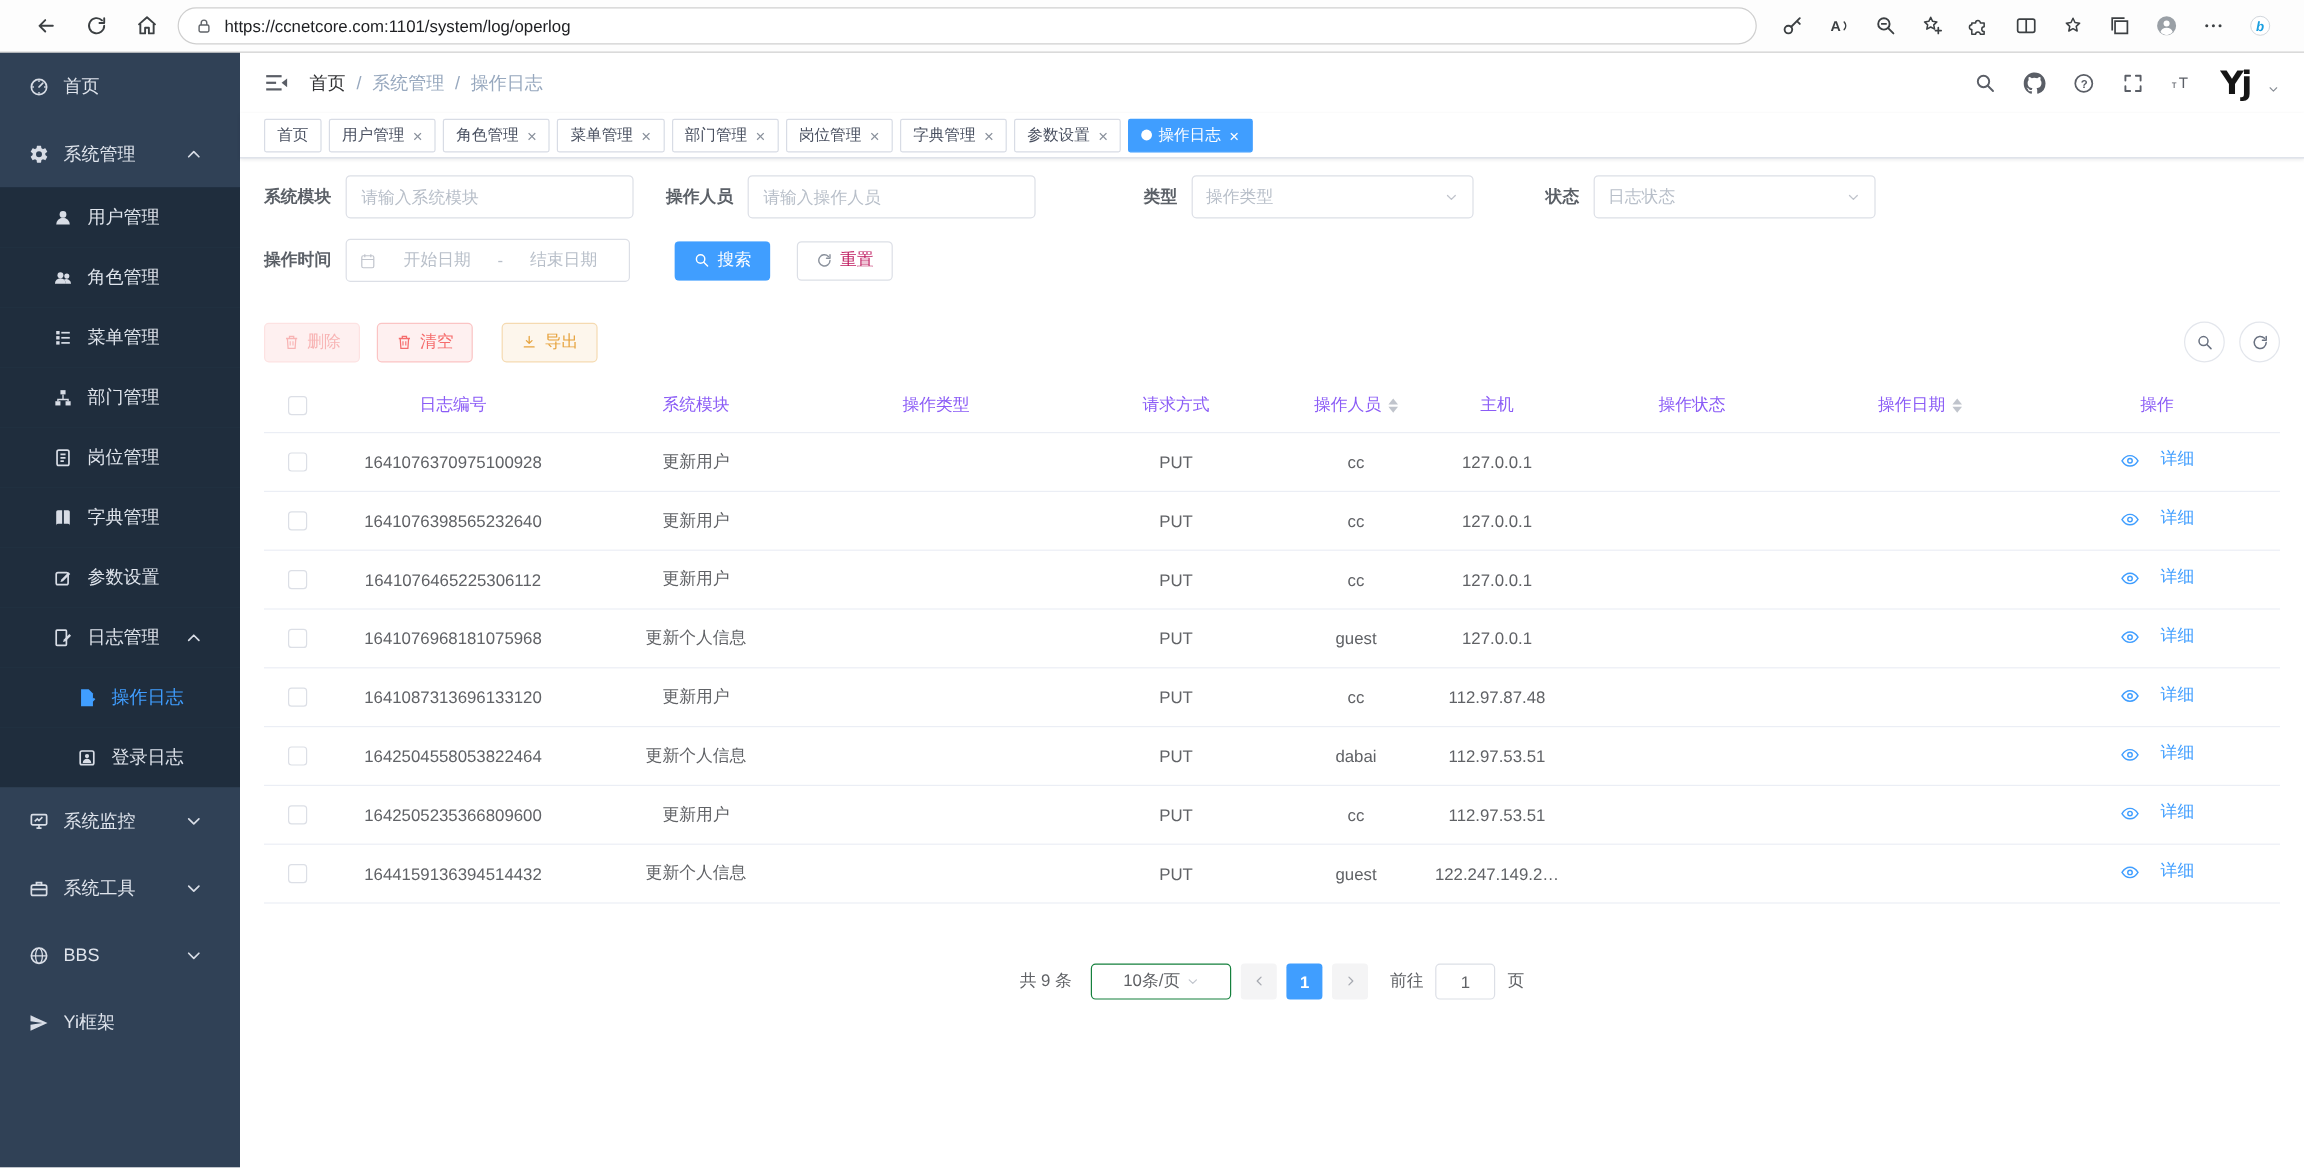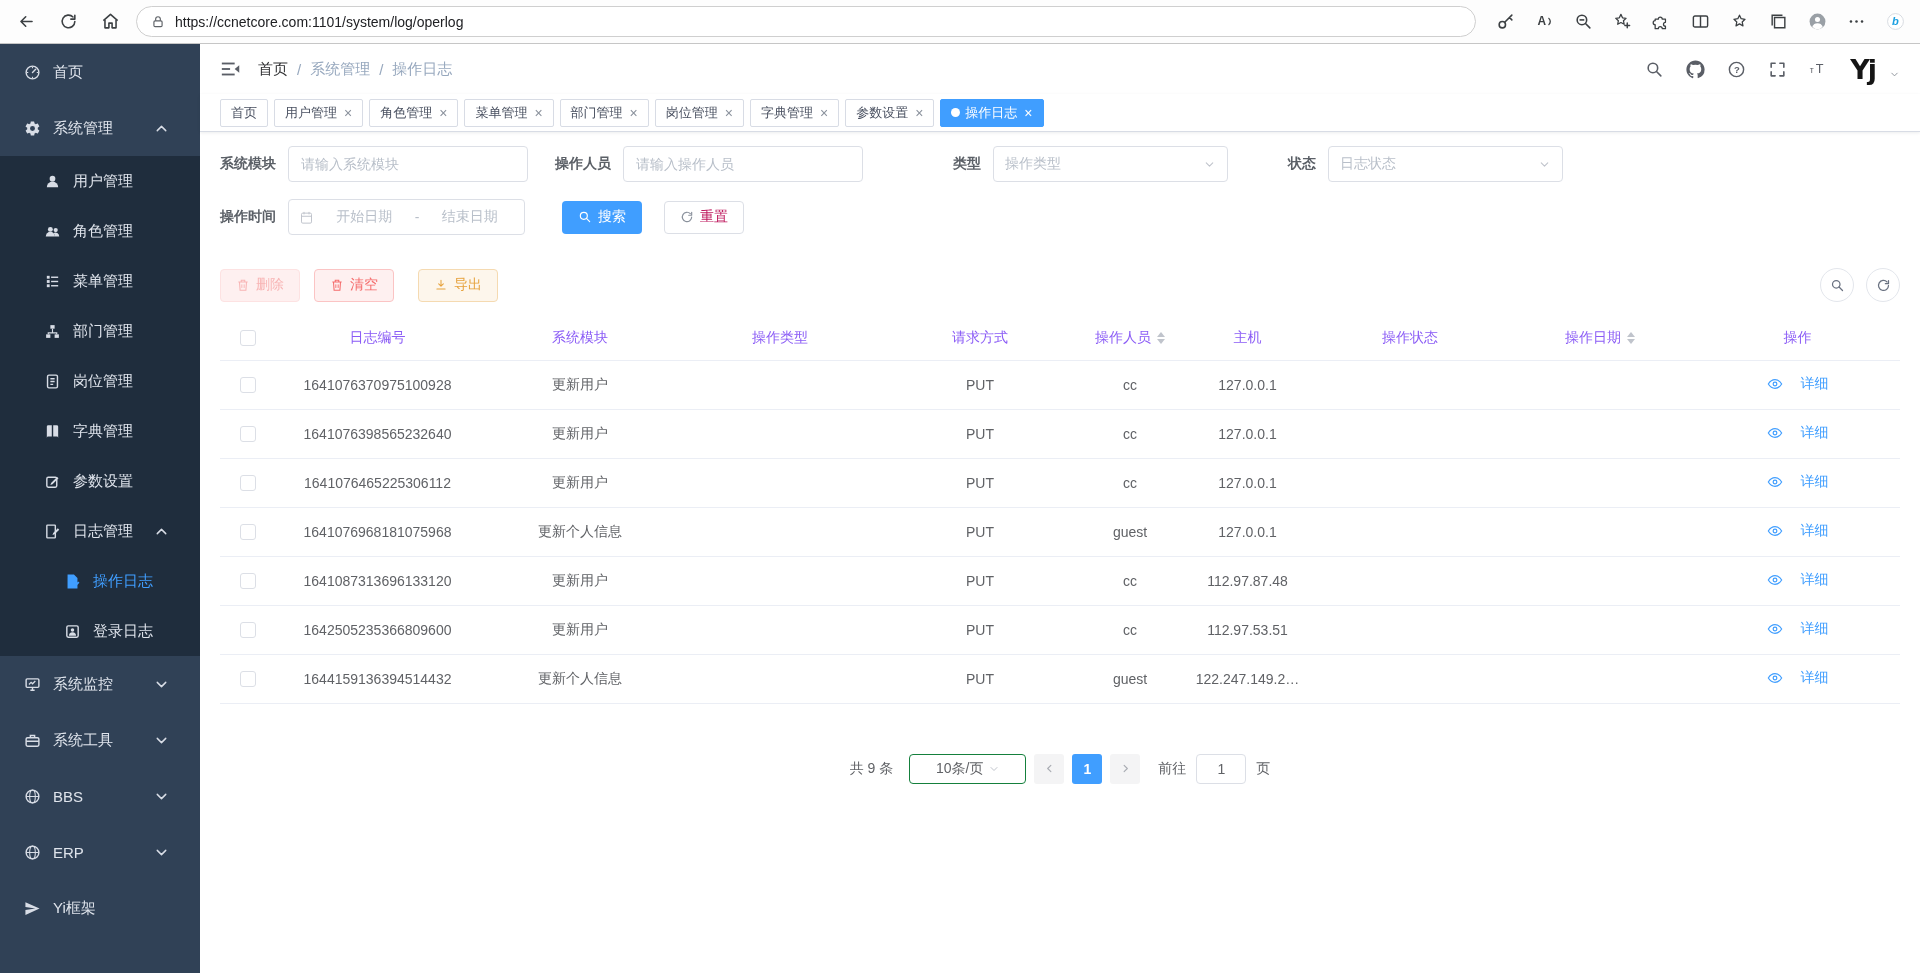--- a/index.html
+++ b/index.html
@@ -1,21 +1,21 @@
 <!DOCTYPE html>
 <html><head>
 <meta charset="utf-8">
 <style>
 *{box-sizing:border-box;margin:0;padding:0}
 html,body{width:1920px;height:973px;overflow:hidden;background:#fff;font-family:"Liberation Sans","DejaVu Sans",sans-serif}
 .ic{display:inline-flex;flex:none}
 .ic svg{width:100%;height:100%;display:block}
 
 
-.browser-bar{height:44px;background:#fdfdfd;border-bottom:1px solid #c6c6c6;display:flex;align-items:center;padding:0 8px}
+.browser-bar{height:44px;background:#fdfdfd;border-bottom:1px solid #c6c6c6;display:flex;align-items:center;padding:0 20px}
 .b-left{display:flex;align-items:center;gap:6px}
 .b-btn{width:36px;height:34px;display:flex;align-items:center;justify-content:center;color:#3c4043;border-radius:6px;cursor:pointer}
 .b-btn .ic{width:19px;height:19px}
 .url-bar{flex:1;height:31px;margin:0 12px 0 8px;border:1px solid #cfcfcf;background:#fff;border-radius:16px;display:flex;align-items:center;padding:0 14px;gap:10px;cursor:text}
 .url-bar .ic{width:14px;height:14px;color:#5f6368}
 .url-text{font-size:14px;color:#202124;white-space:nowrap}
 .b-right{display:flex;align-items:center;gap:5px}
 .b-right .b-btn{width:34px}
 
 
@@ -86,21 +86,21 @@
 
 .table-wrap{margin-top:14px;flex:none}
 table{width:100%;border-collapse:collapse;table-layout:fixed}
 th,td{text-align:center;border-bottom:1px solid #ebeef5;overflow:hidden;white-space:nowrap;text-overflow:ellipsis;font-size:14px}
 th{height:44px;color:#8b5cf6;font-weight:400}
 td{height:49px;color:#606266}
 .cbx{display:inline-block;width:16px;height:16px;border:1px solid #dcdfe6;border-radius:3px;background:#fff;vertical-align:middle;cursor:pointer}
 .sort{display:inline-flex;flex-direction:column;margin-left:6px;vertical-align:middle;gap:2px;cursor:pointer}
 .cu{width:0;height:0;border-left:4.5px solid transparent;border-right:4.5px solid transparent;border-bottom:5.5px solid #c0c4cc}
 .cd{width:0;height:0;border-left:4.5px solid transparent;border-right:4.5px solid transparent;border-top:5.5px solid #c0c4cc}
-.detail-link{color:#409eff;display:inline-flex;align-items:center;gap:18px;cursor:pointer;text-decoration:none}
+.detail-link{color:#409eff;display:inline-flex;align-items:flex-end;gap:18px;cursor:pointer;text-decoration:none}
 .detail-link .ic{width:16px;height:16px}
 
 
 .pagination{display:flex;align-items:center;justify-content:center;margin-top:50px;font-size:14px;color:#606266;flex:none}
 .pg-total{margin-right:16px}
 .pg-size{width:117px;height:30px;border:1px solid #15803d;border-radius:4px;display:flex;align-items:center;justify-content:center;gap:4px;background:#fff;cursor:pointer}
 .pg-size .ic{width:12px;height:12px;color:#c0c4cc}
 .pg-btn{width:30px;height:30px;background:#f4f4f5;border-radius:3px;display:flex;align-items:center;justify-content:center;color:#a8abb2;cursor:pointer;margin-left:8px}
 .pg-btn .ic{width:11px;height:11px}
 .pg-page{width:30px;height:30px;background:#409eff;color:#fff;border-radius:3px;display:flex;align-items:center;justify-content:center;font-weight:700;margin-left:8px;cursor:pointer}
@@ -400,35 +400,20 @@
         </div>
         <div class="mi lvl1">
           <span class="ic">
             <svg viewBox="0 0 24 24">
               <circle cx="12" cy="12" r="9" fill="none" stroke="currentColor" stroke-width="2"></circle>
               <ellipse cx="12" cy="12" rx="4" ry="9" fill="none" stroke="currentColor" stroke-width="1.5"></ellipse>
               <path d="M3 12h18" stroke="currentColor" stroke-width="1.5"></path>
             </svg>
           </span>
           <span class="mi-label">BBS</span>
-          <span class="ic chev">
-            <svg viewBox="0 0 24 24">
-              <path d="M6 9l6 6 6-6" fill="none" stroke="currentColor" stroke-width="2" stroke-linecap="round" stroke-linejoin="round"></path>
-            </svg>
-          </span>
-        </div>
-        <div class="mi lvl1">
-          <span class="ic">
-            <svg viewBox="0 0 24 24">
-              <circle cx="12" cy="12" r="9" fill="none" stroke="currentColor" stroke-width="2"></circle>
-              <ellipse cx="12" cy="12" rx="4" ry="9" fill="none" stroke="currentColor" stroke-width="1.5"></ellipse>
-              <path d="M3 12h18" stroke="currentColor" stroke-width="1.5"></path>
-            </svg>
-          </span>
-          <span class="mi-label">ERP</span>
           <span class="ic chev">
             <svg viewBox="0 0 24 24">
               <path d="M6 9l6 6 6-6" fill="none" stroke="currentColor" stroke-width="2" stroke-linecap="round" stroke-linejoin="round"></path>
             </svg>
           </span>
         </div>
         <div class="mi lvl1">
           <span class="ic">
             <svg viewBox="0 0 24 24">
               <path d="M2 21l20-9L2 3v7l14 2L2 14z" fill="currentColor"></path>
@@ -773,20 +758,40 @@
                       <svg viewBox="0 0 24 24">
                         <path d="M2 12s4-6.5 10-6.5S22 12 22 12s-4 6.5-10 6.5S2 12 2 12z" fill="none" stroke="currentColor" stroke-width="1.8"></path>
                         <circle cx="12" cy="12" r="2.8" fill="none" stroke="currentColor" stroke-width="1.8"></circle>
                       </svg>
                     </span>
                     <span>详细</span>
                   </a></td>
   </tr>
               <tr>
     <td><span class="cbx"></span></td>
+    <td>1642504558053822464</td>
+    <td>更新个人信息</td>
+    <td></td>
+    <td>PUT</td>
+    <td>dabai</td>
+    <td>112.97.53.51</td>
+    <td></td>
+    <td></td>
+    <td><a class="detail-link">
+                    <span class="ic">
+                      <svg viewBox="0 0 24 24">
+                        <path d="M2 12s4-6.5 10-6.5S22 12 22 12s-4 6.5-10 6.5S2 12 2 12z" fill="none" stroke="currentColor" stroke-width="1.8"></path>
+                        <circle cx="12" cy="12" r="2.8" fill="none" stroke="currentColor" stroke-width="1.8"></circle>
+                      </svg>
+                    </span>
+                    <span>详细</span>
+                  </a></td>
+  </tr>
+              <tr>
+    <td><span class="cbx"></span></td>
     <td>1642505235366809600</td>
     <td>更新用户</td>
     <td></td>
     <td>PUT</td>
     <td>cc</td>
     <td>112.97.53.51</td>
     <td></td>
     <td></td>
     <td><a class="detail-link">
                     <span class="ic">

